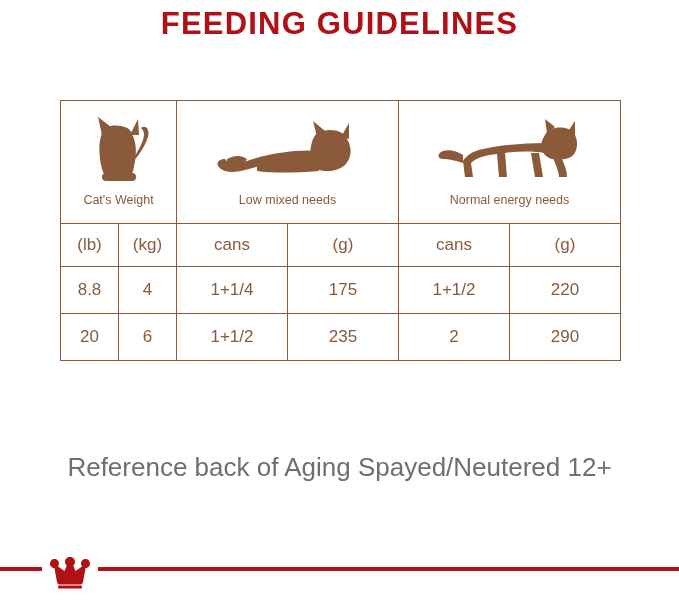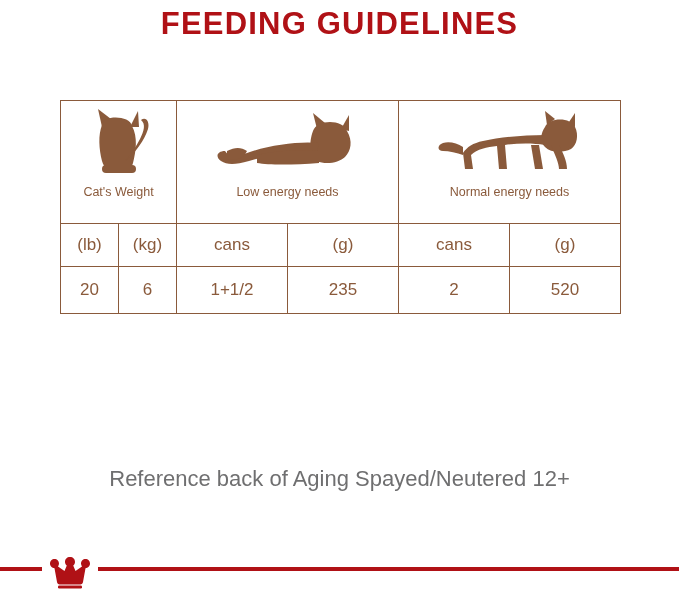--- a/index.html
+++ b/index.html
@@ -50,21 +50,21 @@
     font-size: 17px;
   }
   .icon-cell {
     height: 108px;
     padding: 6px 0 8px 0;
   }
   .icon-box {
     display: flex;
     flex-direction: column;
     align-items: center;
-    justify-content: flex-start;
+    justify-content: center;
     height: 100%;
   }
   .icon-box svg {
     display: block;
   }
   .icon-caption {
     font-size: 12.5px;
     margin-top: 6px;
     color: #8a5a3b;
   }
@@ -75,24 +75,23 @@
   .datarow td {
     height: 44px;
     font-size: 19px;
   }
   .note {
     position: absolute;
     top: 452px;
     left: 0;
     width: 679px;
     text-align: center;
-    font-size: 22px;
+    font-size: 26px;
     line-height: 30px;
     color: #6f6f70;
-    margin-top: 12px;
   }
   .footer-rule {
     position: absolute;
     left: 0;
     top: 567px;
     width: 679px;
     height: 4px;
     background: #b01116;
   }
   .footer-rule .gap {
@@ -153,21 +152,21 @@
                   <g fill="#8a5a3b">
                     <path d="M104 22 L100 6 L112 16 Z"></path>
                     <path d="M128 22 L136 8 L136 24 Z"></path>
                     <path d="M100 24 C104 12 130 12 134 24 C140 34 138 44 132 50 C126 56 112 58 104 54 C96 50 96 34 100 24 Z"></path>
                     <path d="M104 44 C84 44 56 48 36 54 C22 58 14 58 8 54 C2 50 4 44 12 44 C16 50 24 50 34 46 C56 38 86 34 106 36 Z"></path>
                     <path d="M14 44 C22 40 28 40 34 44 C30 52 22 54 14 52 Z"></path>
                     <path d="M44 48 C60 44 86 42 106 44 L106 56 C80 58 56 58 44 56 Z"></path>
                   </g>
                 </svg>
               </span>
-              <span class="icon-caption">Low energy needs</span>
+              <span class="icon-caption">Low mixed needs</span>
             </div>
           </td>
           <td class="icon-cell" colspan="2">
             <div class="icon-box">
               <span>
                 <svg width="150" height="72" viewBox="0 0 150 72" aria-hidden="true">
                   <g fill="#8a5a3b">
                     <path d="M112 18 L110 4 L120 12 Z"></path>
                     <path d="M132 18 L140 6 L140 20 Z"></path>
                     <path d="M110 20 C114 10 136 10 140 20 C144 28 142 38 136 42 C128 46 116 46 110 40 C104 34 106 26 110 20 Z"></path>
@@ -186,26 +185,34 @@
         <tr class="subhead">
           <td>(lb)</td>
           <td>(kg)</td>
           <td>cans</td>
           <td>(g)</td>
           <td>cans</td>
           <td>(g)</td>
         </tr>
 
         <tr class="datarow">
+          <td>8.8</td>
+          <td>4</td>
+          <td>1+1/4</td>
+          <td>175</td>
+          <td>1+1/2</td>
+          <td>220</td>
+        </tr>
+        <tr class="datarow">
           <td>20</td>
           <td>6</td>
           <td>1+1/2</td>
           <td>235</td>
           <td>2</td>
-          <td>520</td>
+          <td>290</td>
         </tr>
       </tbody>
     </table>
   </div>
 
   <div class="note">
     <div>Reference back of Aging Spayed/Neutered 12+</div>
   </div>
 
   <div class="footer-rule">

